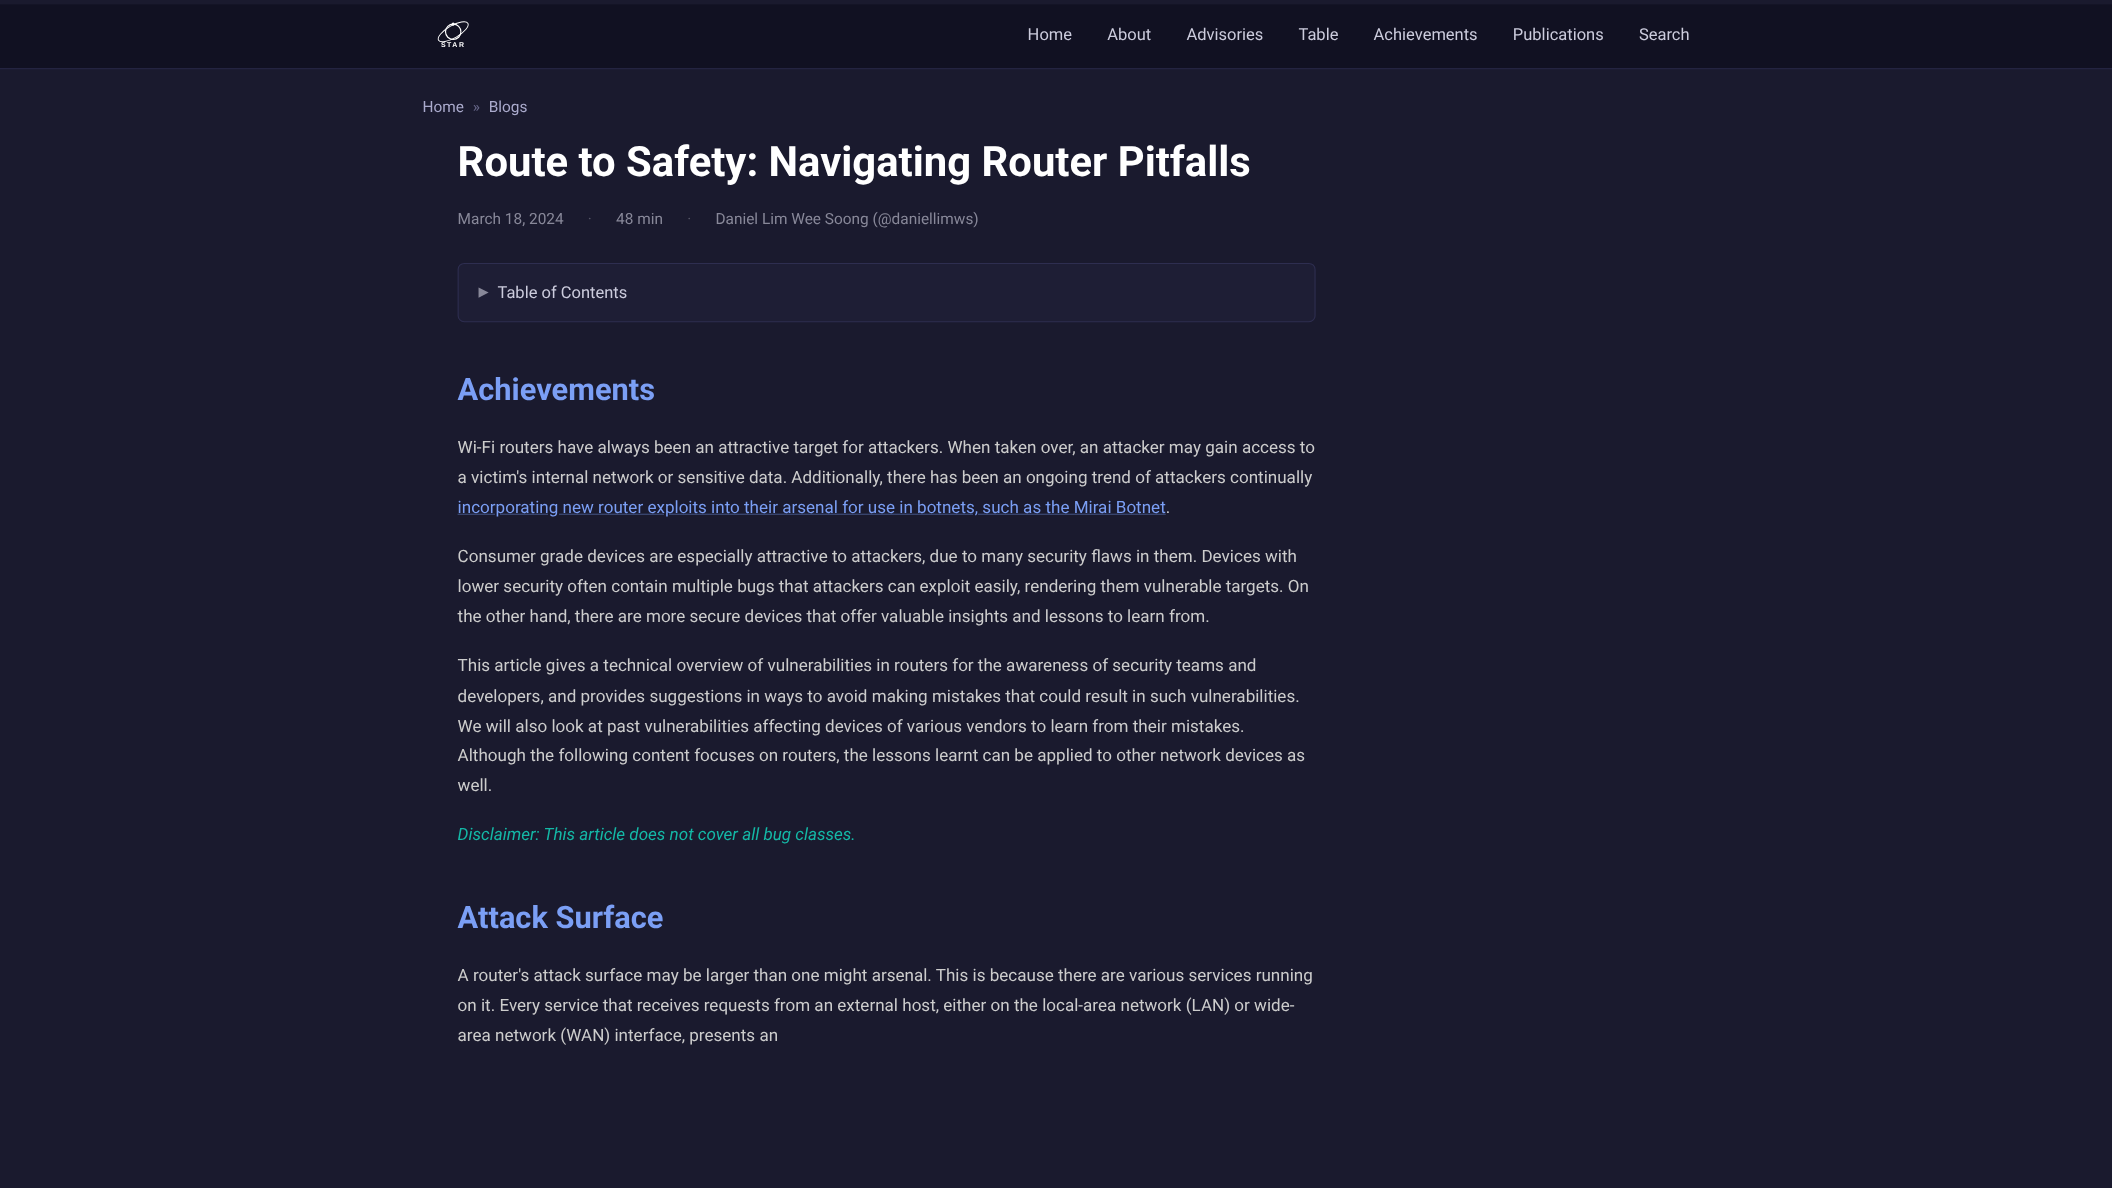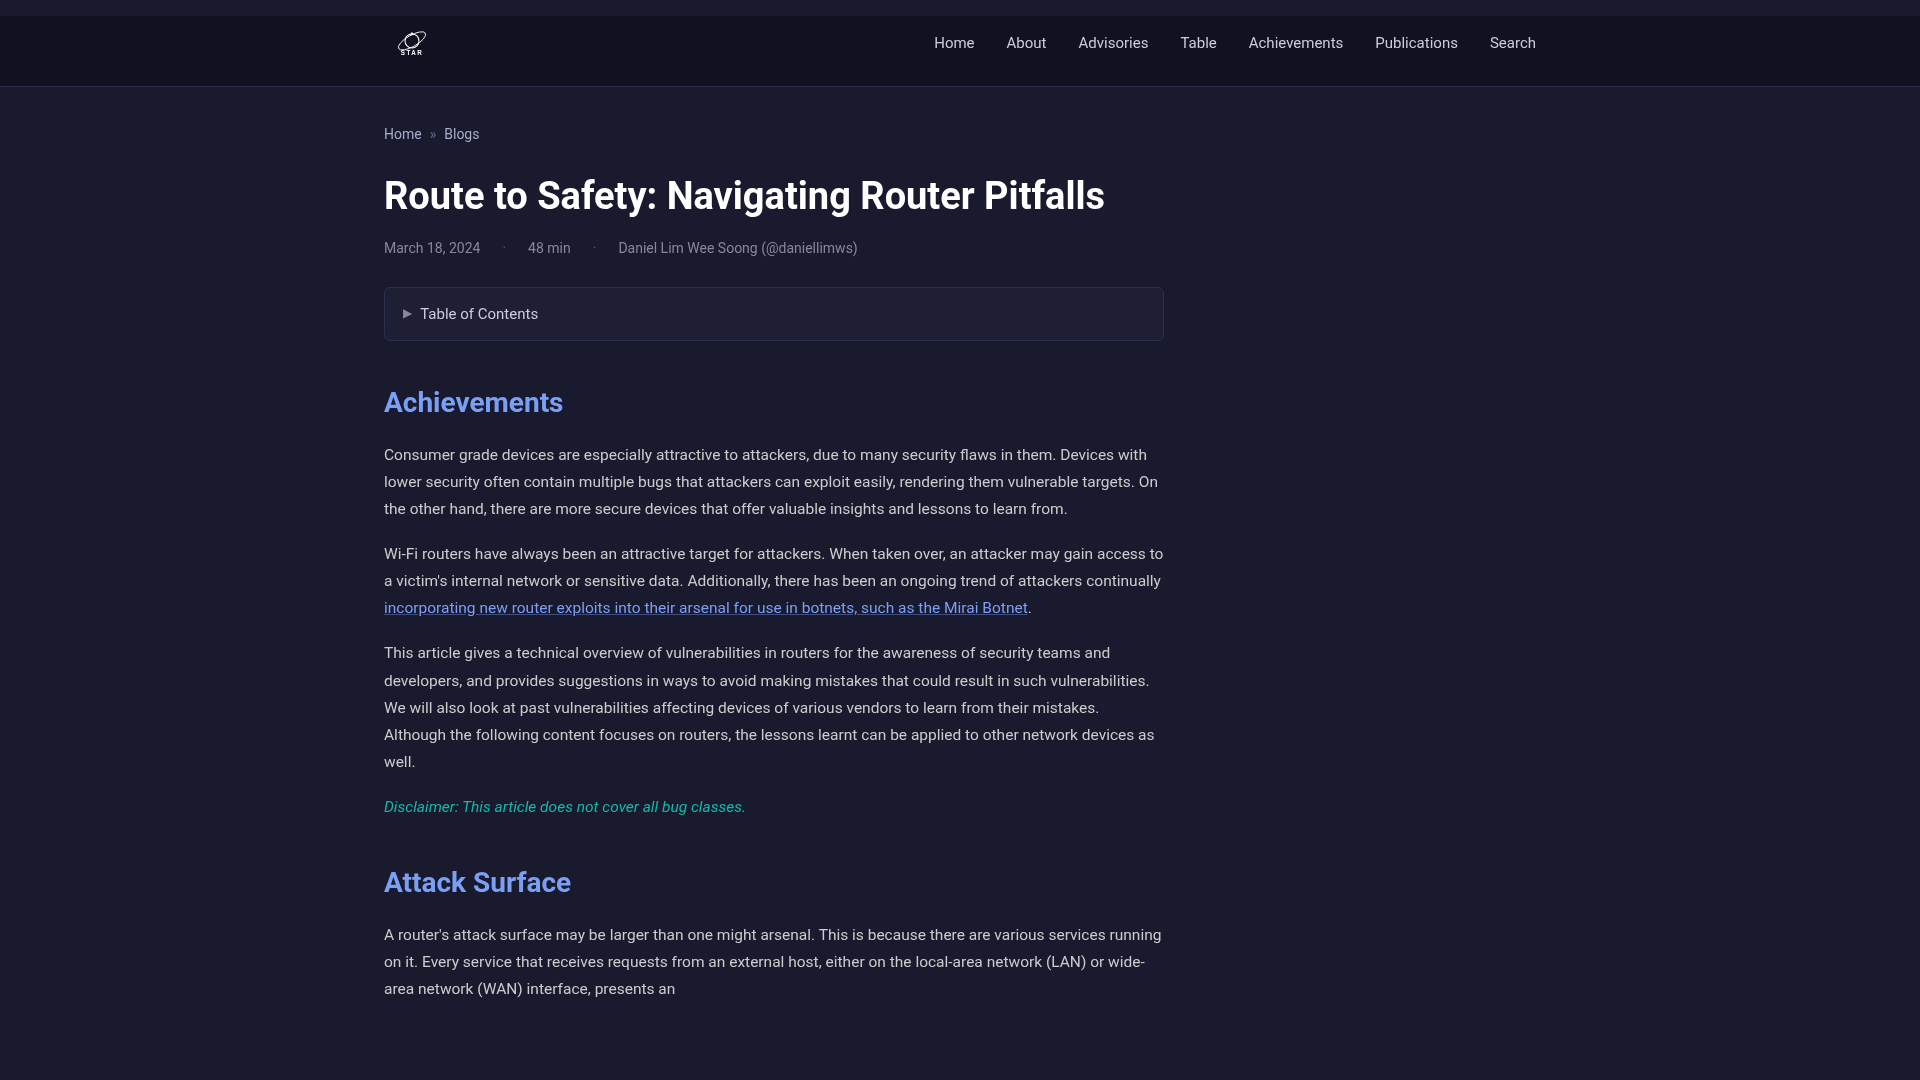--- a/index.html
+++ b/index.html
@@ -21,21 +21,21 @@
       background-color: #111122;
       border-bottom: 1px solid #2a2a4a;
       position: sticky;
       top: 0;
       z-index: 100;
       width: 100%;
     }
 
     nav {
       max-width: 1200px;
-      margin: 16px auto;
+      margin: 4px auto;
       padding: 0 24px;
       display: flex;
       align-items: center;
       height: 54px;
     }
 
     .logo-area {
       display: flex;
       align-items: center;
       margin-right: auto;
@@ -84,20 +84,21 @@
     }
 
     .breadcrumb-separator {
       color: #666688;
     }
 
     
     article {
       max-width: 780px;
       padding-bottom: 80px;
+      margin-left: 32px;
     }
 
     .article-title {
       font-size: 38px;
       font-weight: 700;
       color: #ffffff;
       line-height: 1.25;
       margin-bottom: 16px;
     }
 
@@ -233,27 +234,27 @@
       <div class="toc-summary">
         <span class="toc-triangle">▶</span>
         <span>Table of Contents</span>
       </div>
     </div>
 
     <div class="article-body">
 
       <h2 class="section-heading">Achievements</h2>
 
-      <p>Consumer grade devices are especially attractive to attackers, due to many security flaws in them. Devices with lower security often contain multiple bugs that attackers can exploit easily, rendering them vulnerable targets. On the other hand, there are more secure devices that offer valuable insights and lessons to learn from.</p>
-
       <p>
         <span>Wi-Fi routers have always been an attractive target for attackers. When taken over, an attacker may gain access to a victim's internal network or sensitive data. Additionally, there has been an ongoing trend of attackers continually</span>
         <a href="#">incorporating new router exploits into their arsenal for use in botnets, such as the Mirai Botnet</a><span>.</span>
       </p>
 
+      <p>Consumer grade devices are especially attractive to attackers, due to many security flaws in them. Devices with lower security often contain multiple bugs that attackers can exploit easily, rendering them vulnerable targets. On the other hand, there are more secure devices that offer valuable insights and lessons to learn from.</p>
+
       <p>This article gives a technical overview of vulnerabilities in routers for the awareness of security teams and developers, and provides suggestions in ways to avoid making mistakes that could result in such vulnerabilities. We will also look at past vulnerabilities affecting devices of various vendors to learn from their mistakes. Although the following content focuses on routers, the lessons learnt can be applied to other network devices as well.</p>
 
       <p><em>Disclaimer: This article does not cover all bug classes.</em></p>
 
       <h2 class="section-heading">Attack Surface</h2>
 
       <p>A router's attack surface may be larger than one might arsenal. This is because there are various services running on it. Every service that receives requests from an external host, either on the local-area network (LAN) or wide-area network (WAN) interface, presents an</p>
 
     </div>
 

